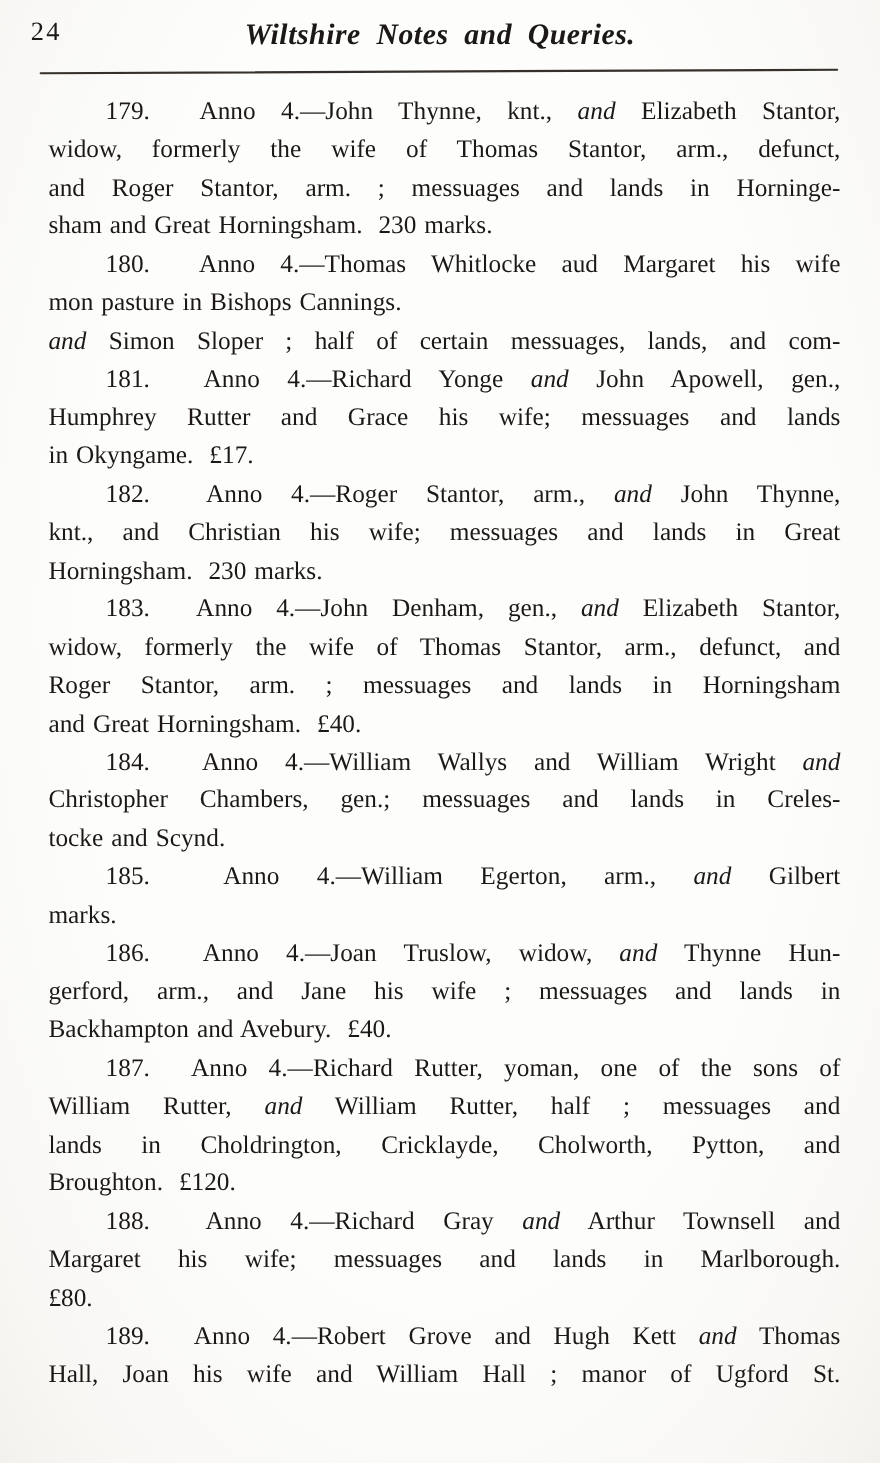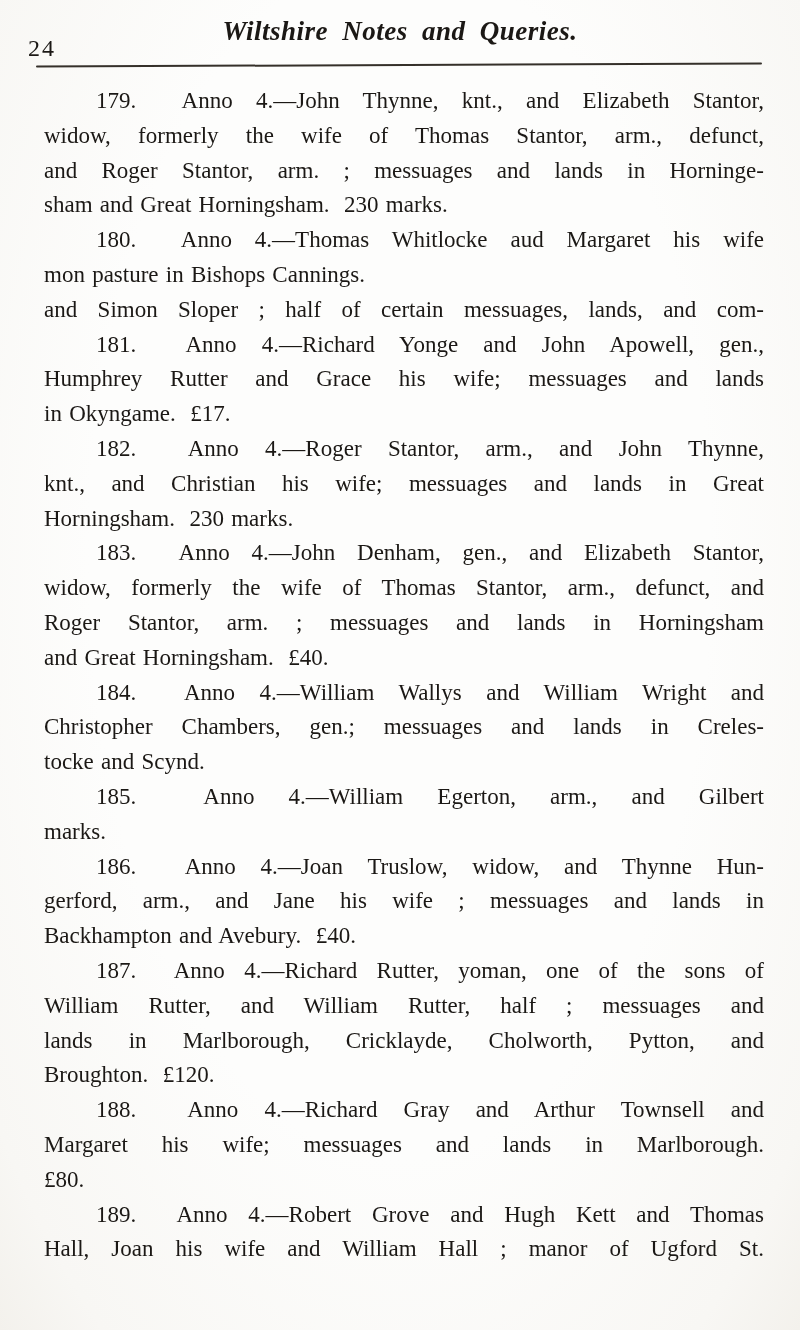--- a/index.html
+++ b/index.html
@@ -14,21 +14,21 @@
     color: #1b1815;
     overflow: hidden;
   }
   .header {
     position: absolute;
     top: 12px; left: 0; right: 0;
     height: 52px;
   }
   .page-number {
     position: absolute;
-    left: 28px; top: 23px;
+    left: 28px; top: 4px;
     font-size: 24px;
     letter-spacing: 2px;
   }
   .running-title {
     text-align: center;
     font-style: italic;
     font-size: 27px;
     padding-top: 4px;
     word-spacing: 7px;
     letter-spacing: 0.5px;
@@ -50,21 +50,21 @@
   .entry { margin: 0; }
   .line {
     font-size: 23px;
     line-height: 34.8px;
     text-align: justify;
     text-align-last: justify;
     word-spacing: 1.5px;
   }
   .line.first { padding-left: 52px; }
   .line.lastline { text-align-last: left; }
-  .it { }
+  .it { font-style: italic; }
 </style>
 </head>
 <body>
 
 <div class="page">
   <header class="header">
     <span class="page-number">24</span>
     <div class="running-title">Wiltshire Notes and Queries.</div>
   </header>
   <div class="rule"></div>
@@ -106,21 +106,21 @@
         <div class="line lastline"><span>marks.</span></div>
       </div>
       <div class="entry">
         <div class="line first"><span>186.&nbsp; Anno 4.—Joan Truslow, widow, </span><span class="it">and</span><span> Thynne Hun-</span></div>
         <div class="line"><span>gerford, arm., and Jane his wife ; messuages and lands in</span></div>
         <div class="line lastline"><span>Backhampton and Avebury.&nbsp; £40.</span></div>
       </div>
       <div class="entry">
         <div class="line first"><span>187.&nbsp; Anno 4.—Richard Rutter, yoman, one of the sons of</span></div>
         <div class="line"><span>William Rutter, </span><span class="it">and</span><span> William Rutter, half ; messuages and</span></div>
-        <div class="line"><span>lands in Marlborough, Cricklayde, Cholworth, Pytton, and</span></div>
+        <div class="line"><span>lands in Choldrington, Cricklayde, Cholworth, Pytton, and</span></div>
         <div class="line lastline"><span>Broughton.&nbsp; £120.</span></div>
       </div>
       <div class="entry">
         <div class="line first"><span>188.&nbsp; Anno 4.—Richard Gray </span><span class="it">and</span><span> Arthur Townsell and</span></div>
         <div class="line"><span>Margaret his wife; messuages and lands in Marlborough.</span></div>
         <div class="line lastline"><span>£80.</span></div>
       </div>
       <div class="entry">
         <div class="line first"><span>189.&nbsp; Anno 4.—Robert Grove and Hugh Kett </span><span class="it">and</span><span> Thomas</span></div>
         <div class="line"><span>Hall, Joan his wife and William Hall ; manor of Ugford St.</span></div>

